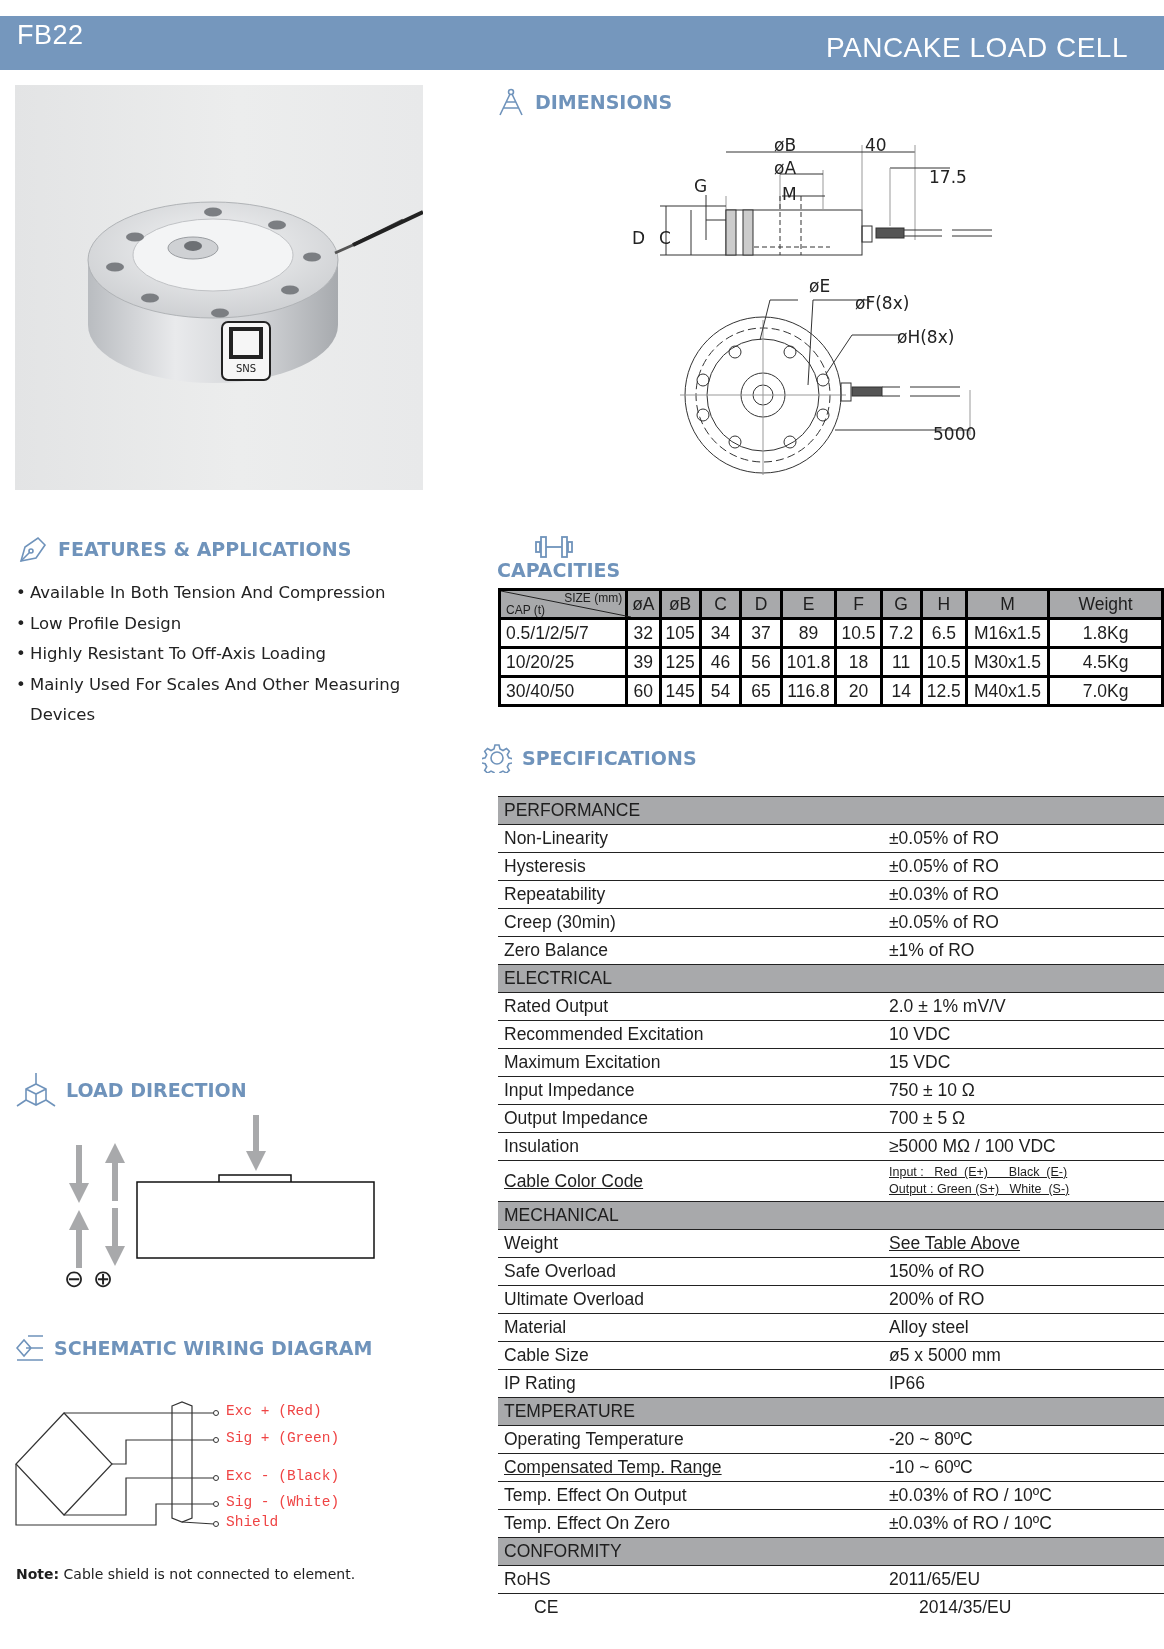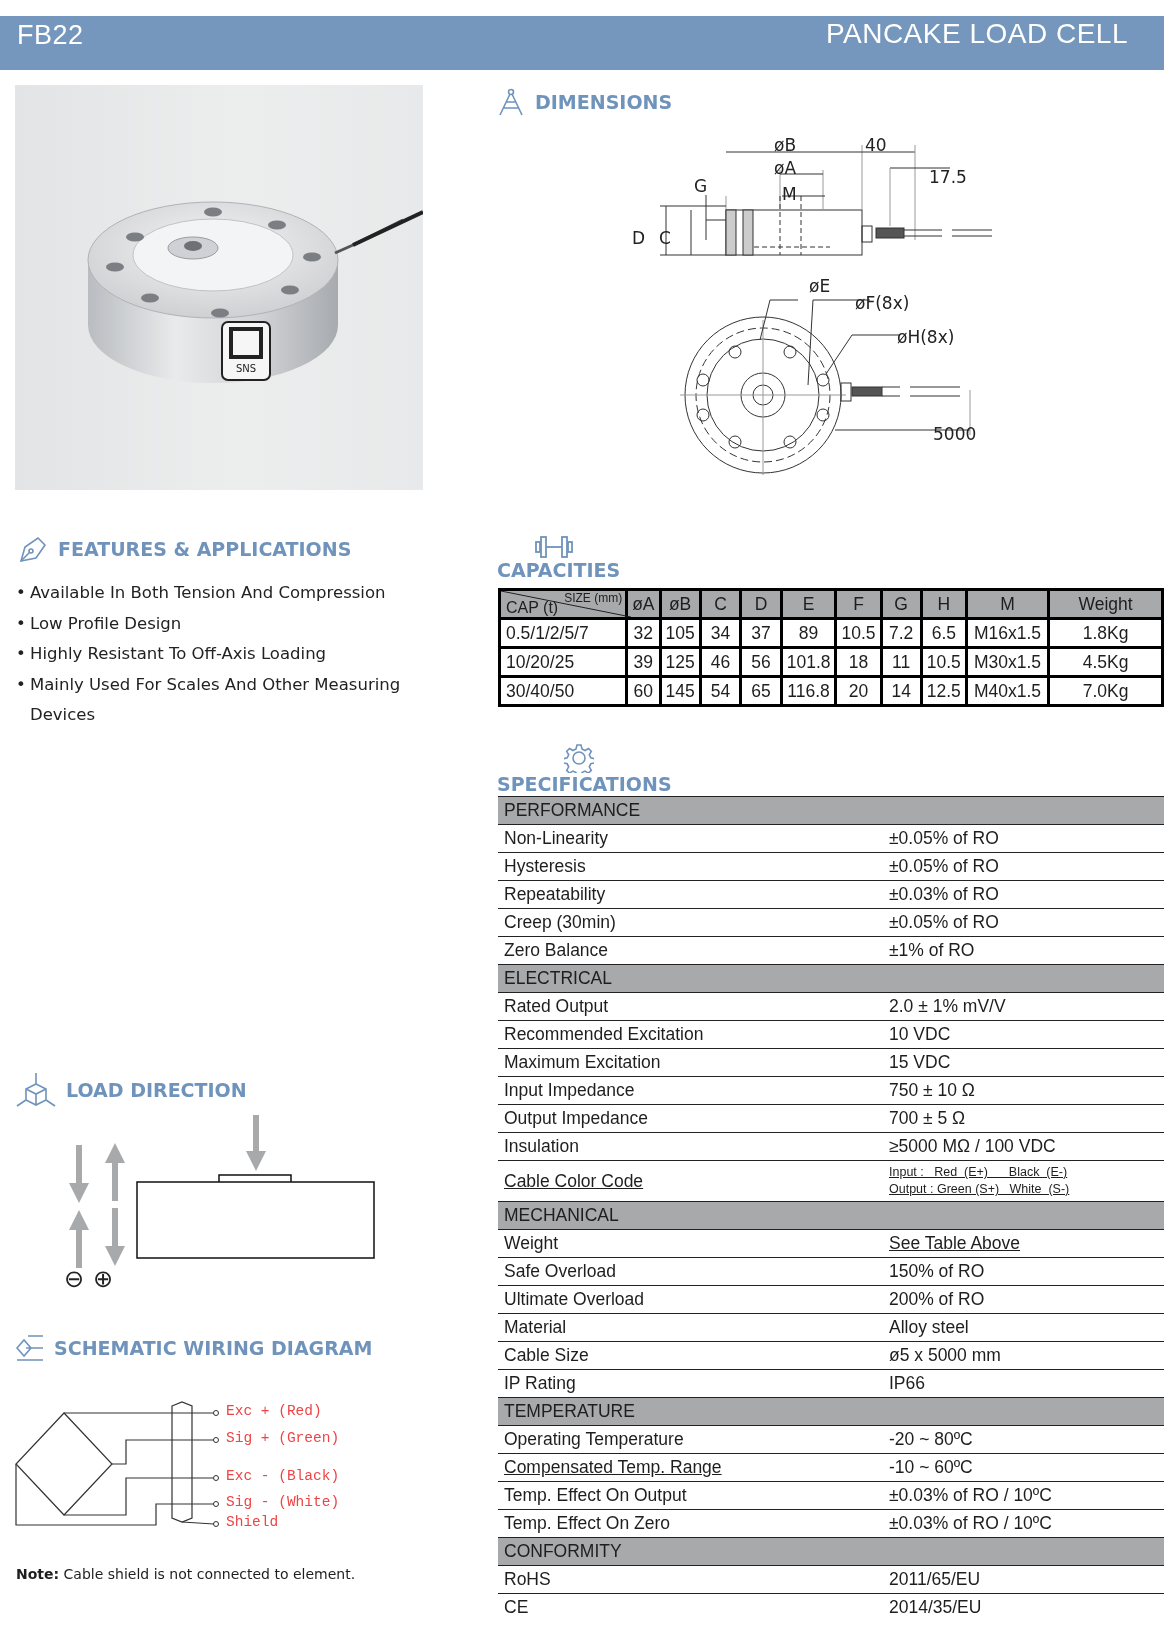--- a/index.html
+++ b/index.html
@@ -1,33 +1,33 @@
 <!DOCTYPE html>
 <html><head>
 <meta charset="utf-8">
 <style>
   html,body{margin:0;padding:0;background:#fff;}
   body{width:1164px;height:1649px;position:relative;overflow:hidden;font-family:"DejaVu Sans","Liberation Sans",sans-serif;color:#1e1e1e;}
   .hdr{position:absolute;left:0;top:16px;width:1164px;height:54px;background:#7597bd;}
   .hdr .model{position:absolute;left:17px;top:4px;font-size:27px;color:#fff;font-family:"Liberation Sans",sans-serif;letter-spacing:0.5px;}
-  .hdr .ptype{position:absolute;right:36px;top:2px;font-size:28px;color:#fff;font-family:"Liberation Sans",sans-serif;letter-spacing:0.5px;}
+  .hdr .ptype{position:absolute;right:36px;top:16px;font-size:28px;color:#fff;font-family:"Liberation Sans",sans-serif;letter-spacing:0.5px;}
   .photo{position:absolute;left:15px;top:85px;width:408px;height:405px;background:linear-gradient(90deg,#e3e4e5 0%,#eceded 55%,#e8e9ea 100%);}
   .sec-title{position:absolute;display:flex;align-items:center;color:#6f93bb;font-weight:bold;font-size:19px;font-family:"DejaVu Sans",sans-serif;}
   .sec-title svg{margin-right:10px;}
   .features{position:absolute;left:16px;top:578px;font-size:16.5px;line-height:30.5px;font-family:"DejaVu Sans",sans-serif;color:#222;}
   .features ul{margin:0;padding:0;list-style:none;}
   .features li{position:relative;padding-left:14px;width:380px;}
   .features li:before{content:"•";position:absolute;left:0;top:0;}
   table.cap{position:absolute;left:498px;top:588px;border-collapse:collapse;font-family:"Liberation Sans",sans-serif;font-size:17.5px;}
   table.cap td, table.cap th{border:3px solid #000000;padding:0 4px;height:26px;text-align:center;font-weight:normal;}
   table.cap th{background:#a8a9ab;}
   table.cap td.first{text-align:left;padding-left:5px;width:120px;}
   table.cap th.diag{width:125px;position:relative;padding:0;}
   .diag .size{position:absolute;right:3px;top:0px;font-size:12px;}
-  .diag .capt{position:absolute;left:5px;bottom:0px;font-size:16px;}
+  .diag .capt{position:absolute;left:5px;bottom:0px;font-size:12px;}
   .spec{position:absolute;left:498px;top:796px;width:666px;font-family:"Liberation Sans",sans-serif;font-size:17.5px;}
   .spec .row{display:flex;height:27px;align-items:center;border-bottom:1.5px solid #222;position:relative;}
   .spec .grp{background:#a8a9ab;border-bottom:1.5px solid #222;height:27px;display:flex;align-items:center;padding-left:6px;}
   .spec .lbl{width:385px;padding-left:6px;}
   .spec .val{flex:1;}
   .spec .row.tall{height:40px;text-decoration:underline;}
   .spec .cc{font-size:12.5px;line-height:17px;}
   .u{text-decoration:underline;}
   .note{position:absolute;left:16px;top:1566px;font-size:14px;font-family:"DejaVu Sans",sans-serif;}
   .note b{font-weight:bold;}
@@ -253,21 +253,21 @@
     <td>116.8</td>
     <td>20</td>
     <td>14</td>
     <td>12.5</td>
     <td>M40x1.5</td>
     <td>7.0Kg</td>
   </tr>
 </tbody>
   </table>
 
-<div class="sec-title" style="left:497px;top:743px;flex-direction:column;">
+<div class="sec-title" style="left:482px;top:743px;">
   <svg width="30" height="30" viewBox="0 0 30 30">
       <g fill="none" stroke="#6f93bb" stroke-width="1.6">
         <circle cx="15" cy="15" r="6"></circle>
         <path d="M13 2 h4 l1 4 l3 1.5 l3.5-2 l2.8 2.8 l-2 3.5 l1.5 3 l4 1 v4 l-4 1 l-1.5 3 l2 3.5 l-2.8 2.8 l-3.5-2 l-3 1.5 l-1 4 h-4 l-1-4 l-3-1.5 l-3.5 2 l-2.8-2.8 l2-3.5 l-1.5-3 l-4-1 v-4 l4-1 l1.5-3 l-2-3.5 l2.8-2.8 l3.5 2 l3-1.5 z"></path>
       </g>
     </svg>
   <span>SPECIFICATIONS</span>
 </div>
 
 <div class="spec">
@@ -369,21 +369,21 @@
   <div class="row">
       <span class="lbl">Temp. Effect On Zero</span>
       <span class="val">±0.03% of RO / 10ºC</span>
     </div>
 
   <div class="grp">CONFORMITY</div>
   <div class="row">
       <span class="lbl">RoHS</span>
       <span class="val">2011/65/EU</span>
     </div>
-  <div class="row" style="border-bottom:none;">
+  <div class="row" style="border-bottom:none;margin-left:30px;">
       <span class="lbl">CE</span>
       <span class="val">2014/35/EU</span>
     </div>
 </div>
 
 <div class="sec-title" style="left:16px;top:1072px;">
   <svg width="40" height="36" viewBox="0 0 40 36">
       <g fill="none" stroke="#6f93bb" stroke-width="1.6">
         <path d="M20 1 V12 M20 12 L30 17 V28 L20 33 L10 28 V17 Z M10 17 L20 22 L30 17 M20 22 V33 M10 28 L1 34 M30 28 L39 34"></path>
       </g>

